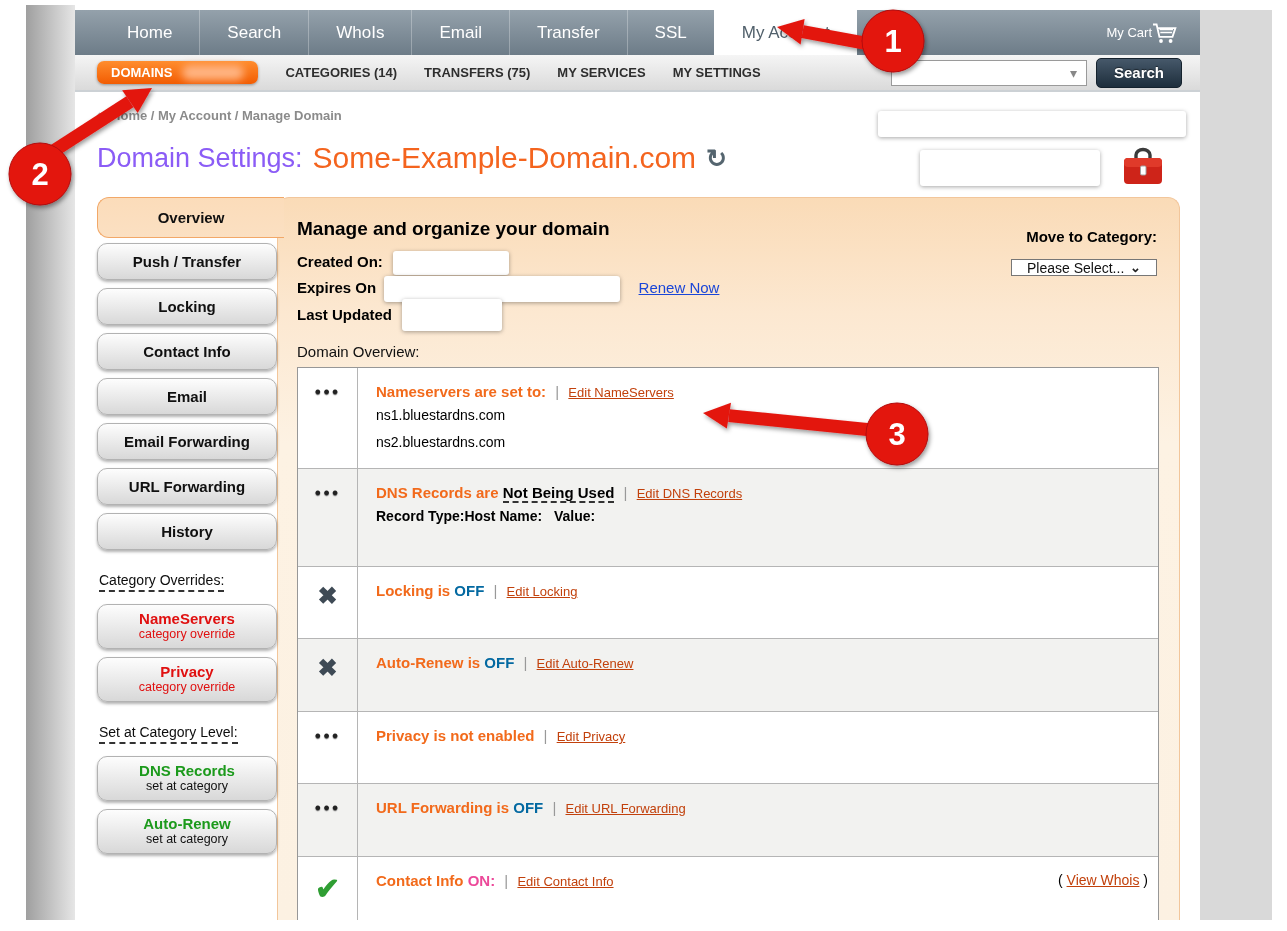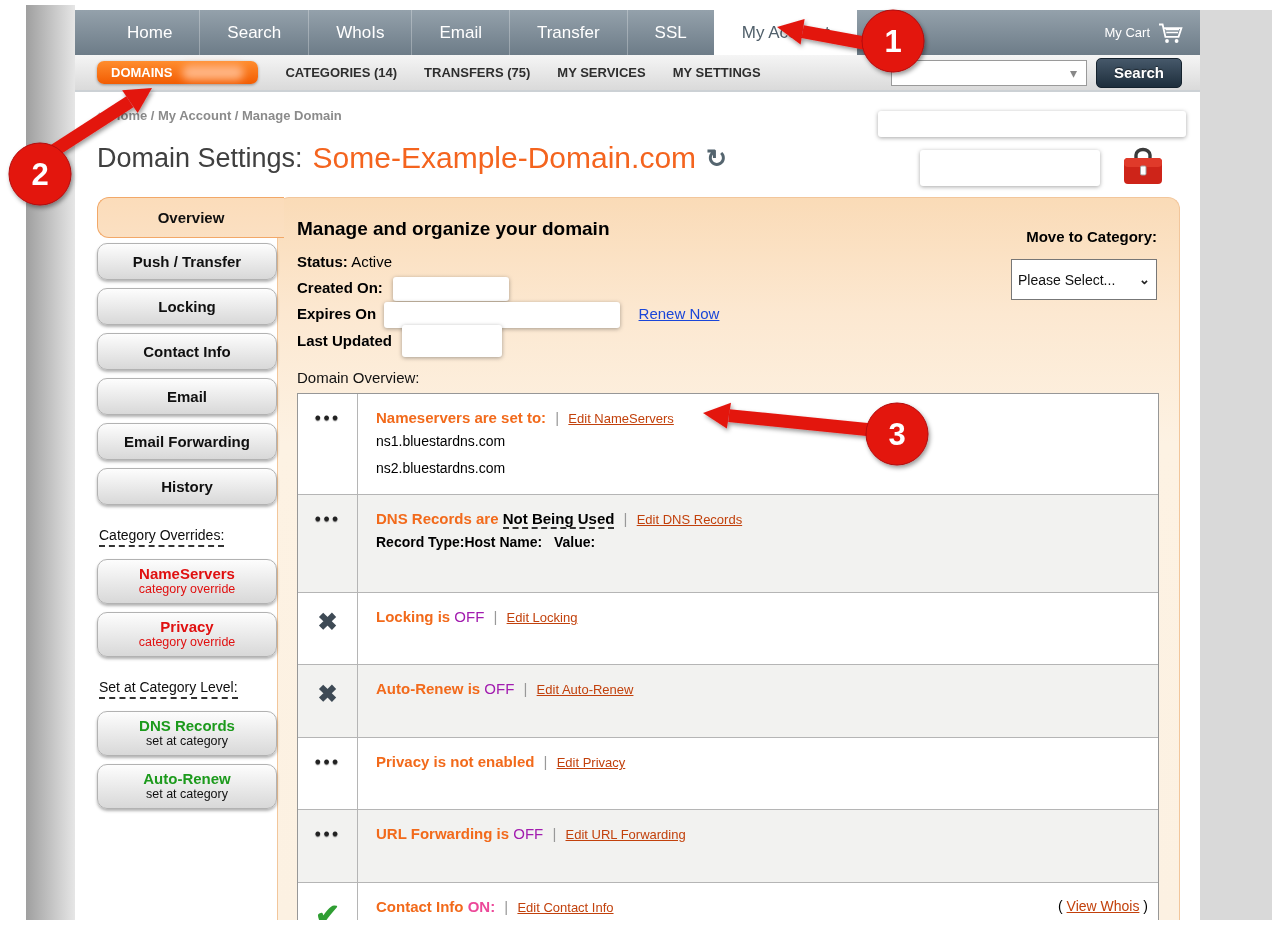--- a/index.html
+++ b/index.html
@@ -16,22 +16,22 @@
   .app { position:absolute; left:75px; top:10px; width:1125px; height:910px;
     background:#fff; overflow:hidden; }
 
   
   .topnav { height:45px; background:linear-gradient(#94a1ab,#6d7c88);
     display:flex; align-items:stretch; padding-left:25px; }
   .tab { display:flex; align-items:center; padding:0 27px; color:#fff;
     font-size:17px; border-left:1px solid rgba(255,255,255,.28); cursor:pointer; }
   .tab:first-child { border-left:none; }
   .tab.selected { background:#fff; color:#51606b; border-left-color:transparent; }
-  .cart { margin-left:auto; display:flex; align-items:center; gap:8px;
-    padding-right:16px; color:#fff; font-size:13px; }
+  .cart { margin-left:auto; display:flex; align-items:center; 
+    padding-right:22px; color:#fff; font-size:13px; }
 
   
   .subnav { height:37px; background:linear-gradient(#f5f5f5,#dadada);
     border-bottom:2px solid #ccd1d5; display:flex; align-items:center;
     padding:0 0 0 22px; gap:27px; }
   .domains-pill { background:linear-gradient(#ff8d2e,#f25c02); color:#fff;
     font-weight:bold; font-size:13px; padding:4px 14px; border-radius:7px;
     display:flex; align-items:center; gap:10px; box-shadow:0 1px 3px rgba(0,0,0,.35);text-align:center; }
   .smudge { width:62px; height:15px; border-radius:8px; background:#ffb584; filter:blur(4px); }
   .subnav-item { font-weight:bold; font-size:13px; color:#2e2e2e; cursor:pointer; }
@@ -42,21 +42,21 @@
   .search-btn { height:30px; padding:0 17px; margin-left:9px;
     background:linear-gradient(#46586a,#1e2e3c); color:#fff; font-weight:bold;
     font-size:15px; border:1px solid #15222d; border-radius:5px;
     text-shadow:0 -1px 1px rgba(0,0,0,.5); cursor:pointer; }
 
   
   .breadcrumb { margin:15px 0 0 20px; color:#8b8b8b; font-weight:bold;
     font-size:13px; display:flex; align-items:center; gap:7px; }
   .home-glyph { font-size:15px; color:#9a9a9a; }
   .title-row { margin:17px 0 0 22px; display:flex; align-items:center; gap:10px; }
-  .title-prefix { color:#404040; font-size:27px; }
+  .title-prefix { color:#8b5cf6; font-size:27px; }
   .title-domain { color:#f4641e; font-size:30px; }
   .refresh-glyph { color:#55656f; font-size:25px; font-weight:bold; }
 
   .redact { background:#fff; border-radius:3px; box-shadow:0 1px 4px rgba(0,0,0,.35);
     display:inline-block; vertical-align:middle; position:relative; }
   .boxA { position:absolute; left:803px; top:101px; width:308px; height:26px; }
   .boxB { position:absolute; left:845px; top:140px; width:180px; height:36px; }
   .toolbox { position:absolute; left:1046px; top:135px; }
 
   
@@ -77,23 +77,23 @@
   .side-btn .sub { font-size:12.5px; font-weight:normal; }
   .side-btn.red-btn, .side-btn.red-btn .sub { color:#e01010; }
   .side-btn.green-title { color:#1c9a1c; }
   .side-btn.green-title .sub { color:#101010; }
   .side-label { display:inline-block; font-size:14px; color:#0d0d0d;
     border-bottom:2px dashed #333; padding-bottom:2px; margin:14px 0 12px 2px; }
   .upgrade-gap { height:24px; }
 
   .move-cat { position:absolute; right:22px; top:30px; text-align:right; z-index:3; }
   .move-cat-label { font-weight:bold; font-size:15px; color:#000; }
-  .select { margin-top:14px; width:146px; height:41px; background:#fff;
+  .select { margin-top:14px; width:146px; height:17px; background:#fff;
     border:1px solid #777; display:flex; align-items:center;
-    justify-content:space-between; padding:0 6px; font-size:14px; color:#111;
+    justify-content:space-between; padding:0 15px; font-size:14px; color:#111;
     margin-left:auto; cursor:pointer; }
   .select .chev { font-weight:bold; font-size:13px; color:#222; }
 
   .panel-heading { font-size:19px; font-weight:bold; color:#000; margin:20px 0 9px 19px; }
   .status-block { margin-left:19px; font-size:15px; color:#000; }
   .status-line { line-height:26px; }
   .lbl { font-weight:bold; }
   .r-created { width:116px; height:24px; margin-left:6px; }
   .r-created::after { content:""; position:absolute; left:2px; bottom:-4px;
     width:90%; border-bottom:2px dotted #666; }
@@ -108,21 +108,21 @@
   .ov-row + .ov-row { border-top:1px solid #b5b5b5; }
   .ov-row.alt { background:#f2f2f0; }
   .icon-cell { width:60px; flex:0 0 60px; border-right:1px solid #b5b5b5;
     display:flex; justify-content:center; padding-top:17px; }
   .dots-ic { font-size:11px; letter-spacing:2px; color:#222;
     text-shadow:0 1px 1px #777; }
   .x-ic { font-size:24px; font-weight:bold; color:#3e4a55; line-height:1; }
   .check-ic { font-size:30px; font-weight:bold; color:#2f9e33; line-height:1; }
   .row-body { flex:1; padding:15px 16px 12px 18px; font-size:15px; position:relative; }
   .row-title { font-weight:bold; color:#f26a1b; }
-  .accent-red { font-weight:normal; color:#a21caf; }
+  .accent-red { font-weight:bold; color:#0369a1; }
   .accent-green { font-weight:bold; color:#ec4899; }
   .accent-dashed { font-weight:bold; color:#000; border-bottom:2px dashed #333; }
   .sep { color:#999; margin:0 5px; }
   .row-link { color:#c2410c; font-size:13px; text-decoration:underline; cursor:pointer; }
   .ns-line { font-size:14px; color:#000; line-height:1.55; margin-top:5px; }
   .detail-line { font-weight:bold; font-size:14px; margin-top:7px; white-space:pre; }
   .right-note { position:absolute; right:10px; top:15px; font-size:14px; color:#000; }
   .h100 { min-height:100px; } .h98 { min-height:98px; } .h72 { min-height:72px; }
   .h73 { min-height:73px; } .h90 { min-height:90px; }
 
@@ -196,20 +196,21 @@
     <span class="refresh-glyph">↻</span>
   </div>
 
   <div class="sidebar">
     <div class="side-btn selected">Overview</div>
     <div class="side-btn">Push / Transfer</div>
     <div class="side-btn">Locking</div>
     <div class="side-btn">Contact Info</div>
     <div class="side-btn">Email</div>
     <div class="side-btn">Email Forwarding</div>
+    <div class="side-btn">URL Forwarding</div>
     <div class="side-btn">History</div>
 
     <span class="side-label">Category Overrides:</span>
 
     <div class="side-btn two-line red-btn">
       <span>NameServers</span>
       <span class="sub">category override</span>
     </div>
     <div class="side-btn two-line red-btn">
       <span>Privacy</span>
@@ -236,24 +237,20 @@
       <div class="move-cat-label">Move to Category:</div>
       <div class="select">
         <span>Please Select...</span>
         <span class="chev">⌄</span>
       </div>
     </div>
 
     <div class="panel-heading">Manage and organize your domain</div>
 
     <div class="status-block">
-      <div class="status-line">
-        <span class="lbl">Status:</span>
-        <span>Active</span>
-      </div>
       <div class="status-line">
         <span class="lbl">Created On:</span>
         <span class="redact r-created"></span>
       </div>
       <div class="status-line">
         <span class="lbl">Expires On</span>
         <span class="redact r-expires"></span>
         <span class="blue-link renew">Renew Now</span>
       </div>
       <div class="status-line">

